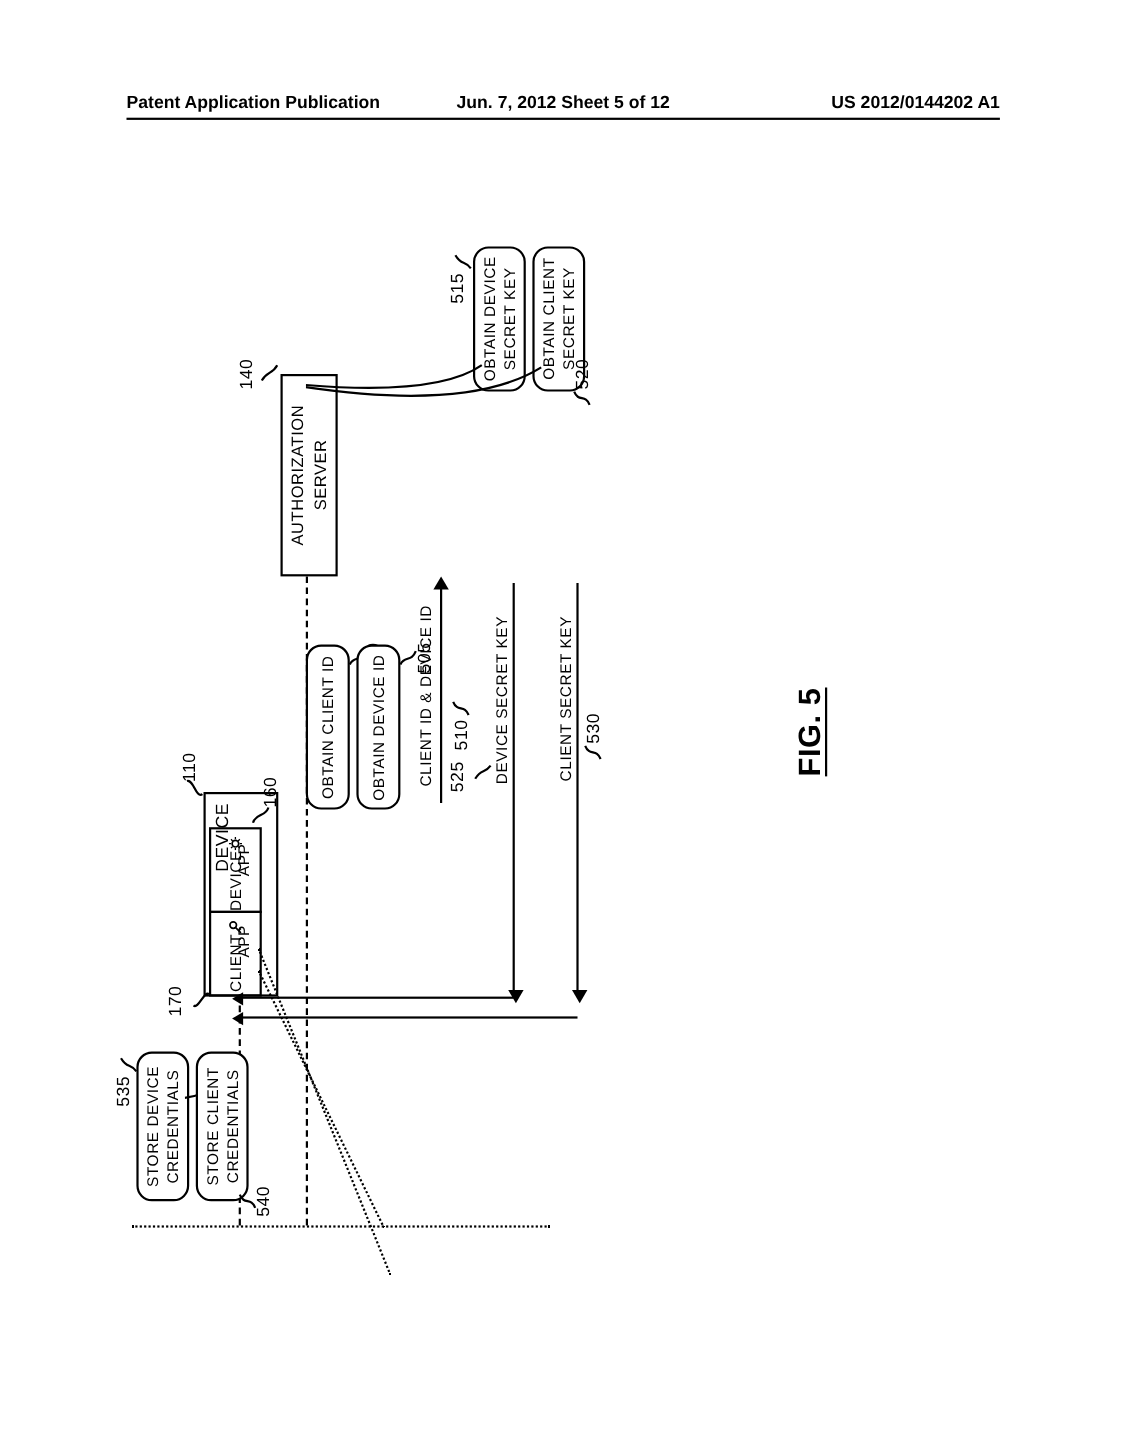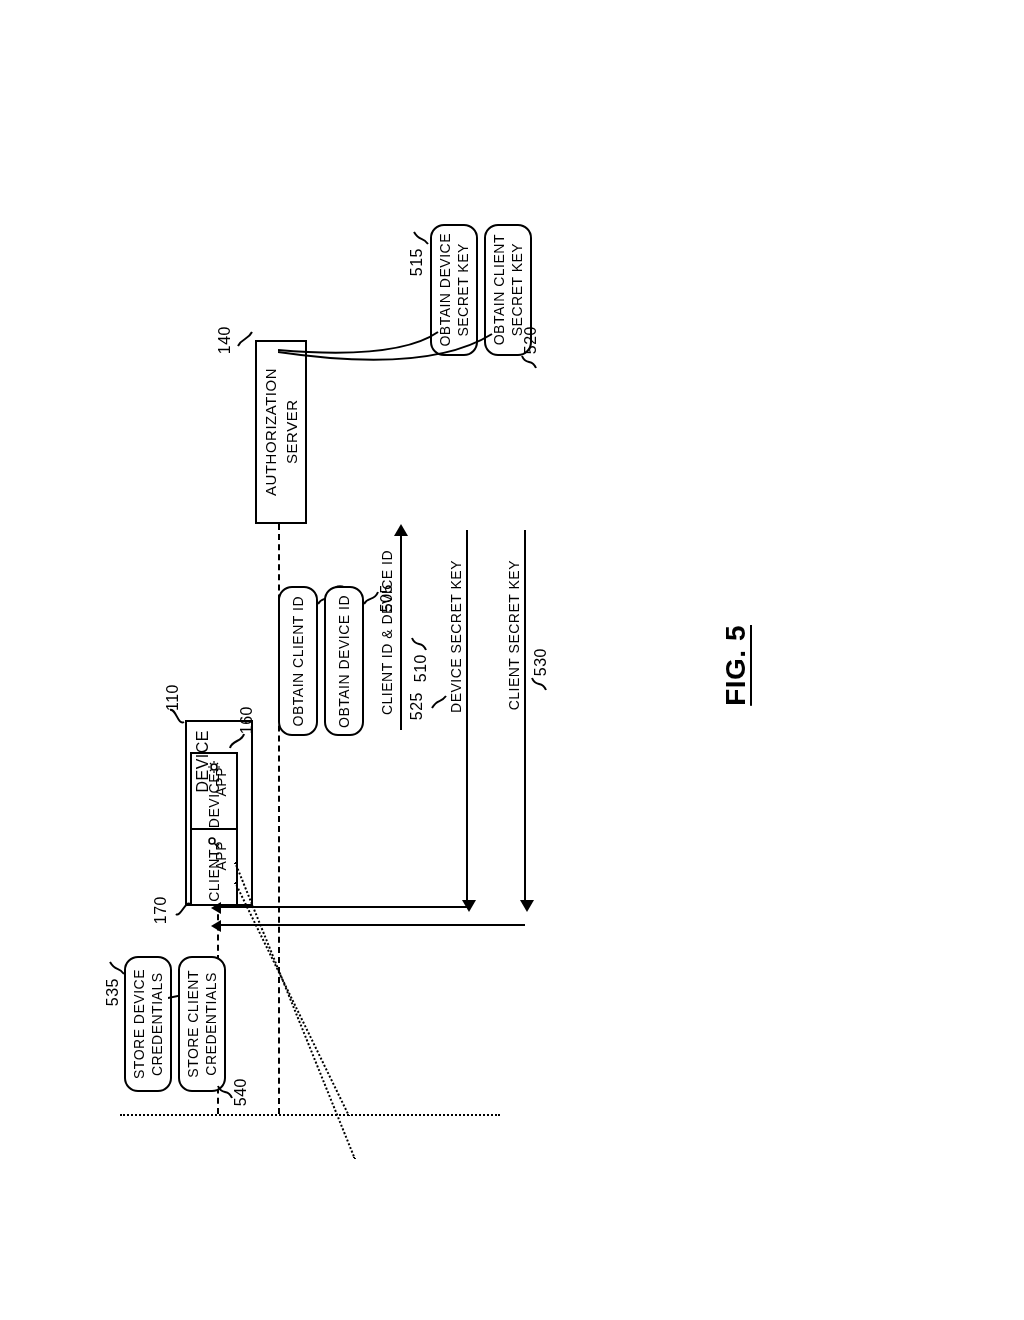--- a/index.html
+++ b/index.html
@@ -151,20 +151,25 @@
     font-weight: bold;
     font-size: 28px;
     text-decoration: underline;
   }
 </style>
 </head>
 <body>
 
 <div class="page">
 
+  <div class="header">
+    <span class="left">Patent Application Publication</span>
+    <span class="center">Jun. 7, 2012   Sheet 5 of 12</span>
+    <span class="right">US 2012/0144202 A1</span>
+  </div>
 
   <div class="squiggle" style="left:168px; top:708px;">
     <svg viewBox="0 0 18 18" width="18" height="18">
         <path d="M2 2 C8 0, 10 18, 16 14" stroke="#000" stroke-width="2" fill="none"></path>
       </svg>
   </div>
   <div class="vtext ref" style="position:absolute; left:164px; top:684px;">110</div>
   <div class="device-outer"></div>
   <div class="vtext device-label">DEVICE</div>
 

